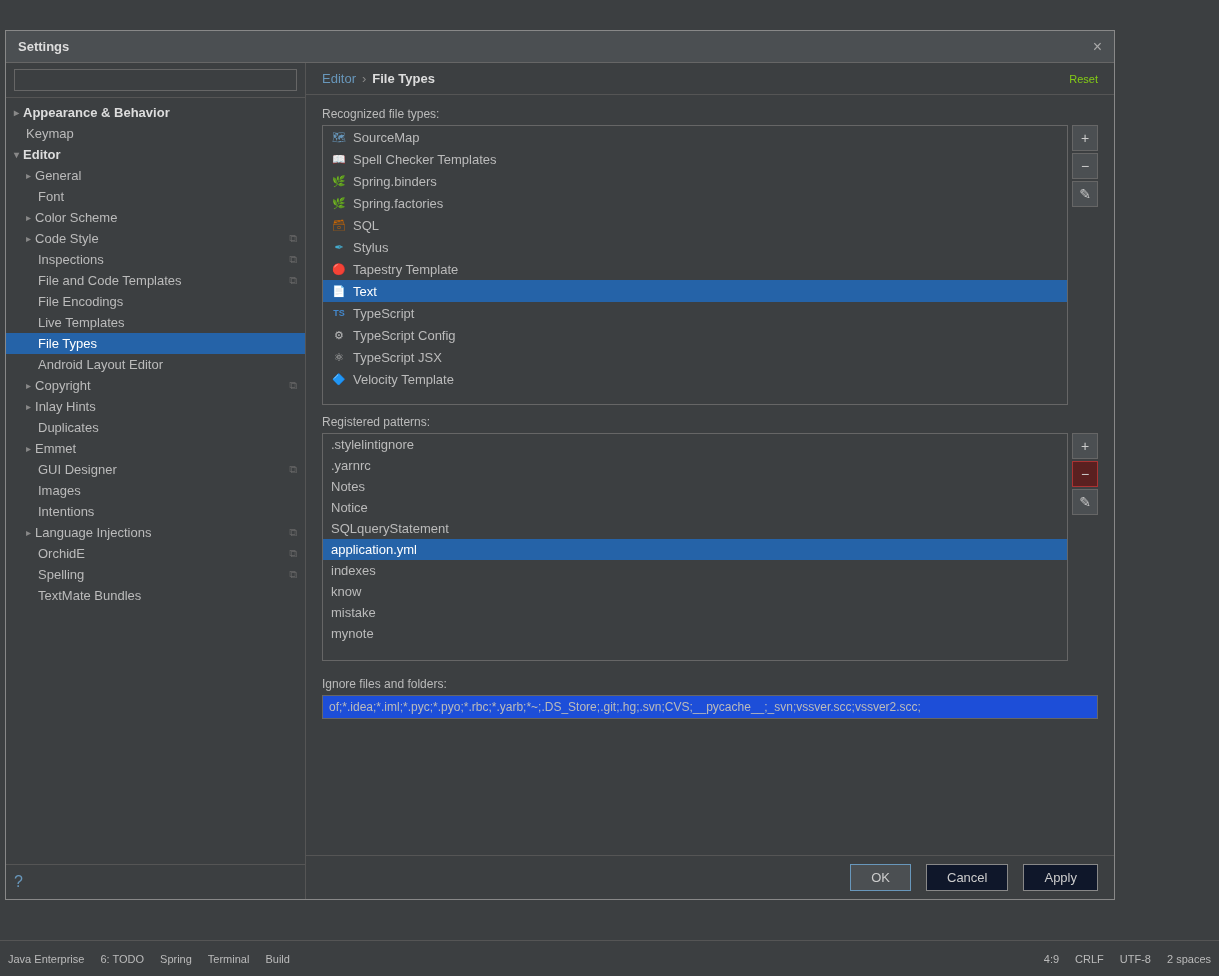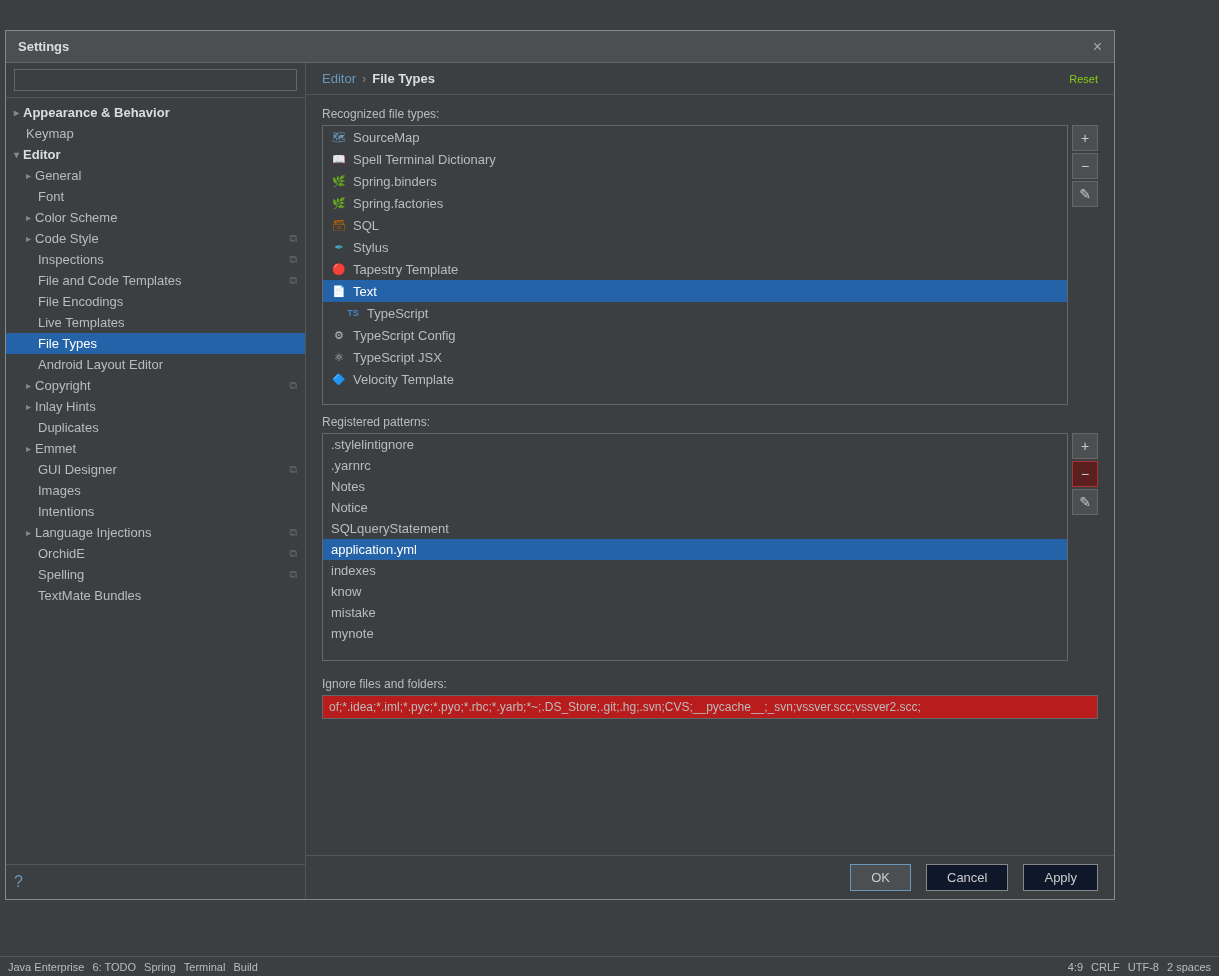--- a/index.html
+++ b/index.html
@@ -55,21 +55,21 @@
     .list-item { padding: 3px 8px; color: #bbb; cursor: pointer; display: flex; align-items: center; gap: 6px; }
     .list-item.selected { background: #2563a8; color: #fff; }
     .list-item-icon { width: 16px; height: 16px; display: inline-flex; align-items: center; justify-content: center; font-size: 11px; }
 
     .side-buttons { display: flex; flex-direction: column; gap: 2px; padding-top: 0; }
     .side-btn { width: 26px; height: 26px; background: #4b4f52; border: 1px solid #666; color: #ccc; cursor: pointer; display: flex; align-items: center; justify-content: center; font-size: 14px; }
     .side-btn.highlighted { background: #5a2020; border-color: #aa3333; }
 
     
     .ignore-section { margin-top: 6px; }
-    .ignore-input { width: 100%; padding: 4px 6px; background: #b91c1c; border: 1px solid #666; color: #bbb; font-size: 12px; }
+    .ignore-input { width: 100%; padding: 4px 6px; background: #1d4ed8; border: 1px solid #666; color: #bbb; font-size: 12px; }
 
     
     .dialog-footer { padding: 8px 16px; border-top: 1px solid #555; display: flex; justify-content: flex-end; gap: 15px; background: #3c3f41; }
     .footer-btn { padding: 5px 20px; border: 1px solid #888; background: #0f172a; color: #ccc; cursor: pointer; font-size: 13px; }
     .footer-btn.primary { background: #4b4f52; border-color: #6897bb; }
 
     
     ::-webkit-scrollbar { width: 8px; }
     ::-webkit-scrollbar-track { background: #3c3f41; }
     ::-webkit-scrollbar-thumb { background: #666; }
@@ -77,21 +77,21 @@
     
     .icon-sourcemap { color: #6897bb; }
     .icon-spell { color: #cc9933; }
     .icon-spring { color: #77cc55; }
     .icon-sql { color: #cc6600; }
     .icon-stylus { color: #44aacc; }
     .icon-tapestry { color: #cc3333; }
     .icon-text { color: #888; }
     .icon-ts { color: #4488cc; }
 
-    .status-bar { height: 20px; background: #3c3f41; border-top: 1px solid #555; display: flex; align-items: center; padding: 0 8px; gap: 8px; }
+    .status-bar { height: 36px; background: #3c3f41; border-top: 1px solid #555; display: flex; align-items: center; padding: 0 8px; gap: 16px; }
     .status-item { color: #bbb; font-size: 11px; }
   </style>
 </head>
 <body>
 
 <div class="settings-dialog">
 
   <div class="dialog-title-bar">
     <span class="dialog-title">Settings</span>
     <button class="dialog-close">×</button>
@@ -239,21 +239,21 @@
           <div class="section-label">Recognized file types:</div>
           <div class="list-with-buttons">
             <div class="list-wrapper">
               <div class="list-container file-types-list">
                 <div class="list-item">
                   <span class="list-item-icon icon-sourcemap">🗺</span>
                   <span>SourceMap</span>
                 </div>
                 <div class="list-item">
                   <span class="list-item-icon icon-spell">📖</span>
-                  <span>Spell Terminal Dictionary</span>
+                  <span>Spell Checker Templates</span>
                 </div>
                 <div class="list-item">
                   <span class="list-item-icon icon-spring">🌿</span>
                   <span>Spring.binders</span>
                 </div>
                 <div class="list-item">
                   <span class="list-item-icon icon-spring">🌿</span>
                   <span>Spring.factories</span>
                 </div>
                 <div class="list-item">
@@ -266,21 +266,21 @@
                 </div>
                 <div class="list-item">
                   <span class="list-item-icon icon-tapestry">🔴</span>
                   <span>Tapestry Template</span>
                 </div>
                 <div class="list-item selected">
                   <span class="list-item-icon icon-text">📄</span>
                   <span>Text</span>
                 </div>
                 <div class="list-item">
-                  <span class="list-item-icon icon-ts" style="font-size:9px;font-weight:bold;color:#4488cc;margin-left:14px;">TS</span>
+                  <span class="list-item-icon icon-ts" style="font-size:9px;font-weight:bold;color:#4488cc;">TS</span>
                   <span>TypeScript</span>
                 </div>
                 <div class="list-item">
                   <span class="list-item-icon">⚙</span>
                   <span>TypeScript Config</span>
                 </div>
                 <div class="list-item">
                   <span class="list-item-icon">⚛</span>
                   <span>TypeScript JSX</span>
                 </div>

